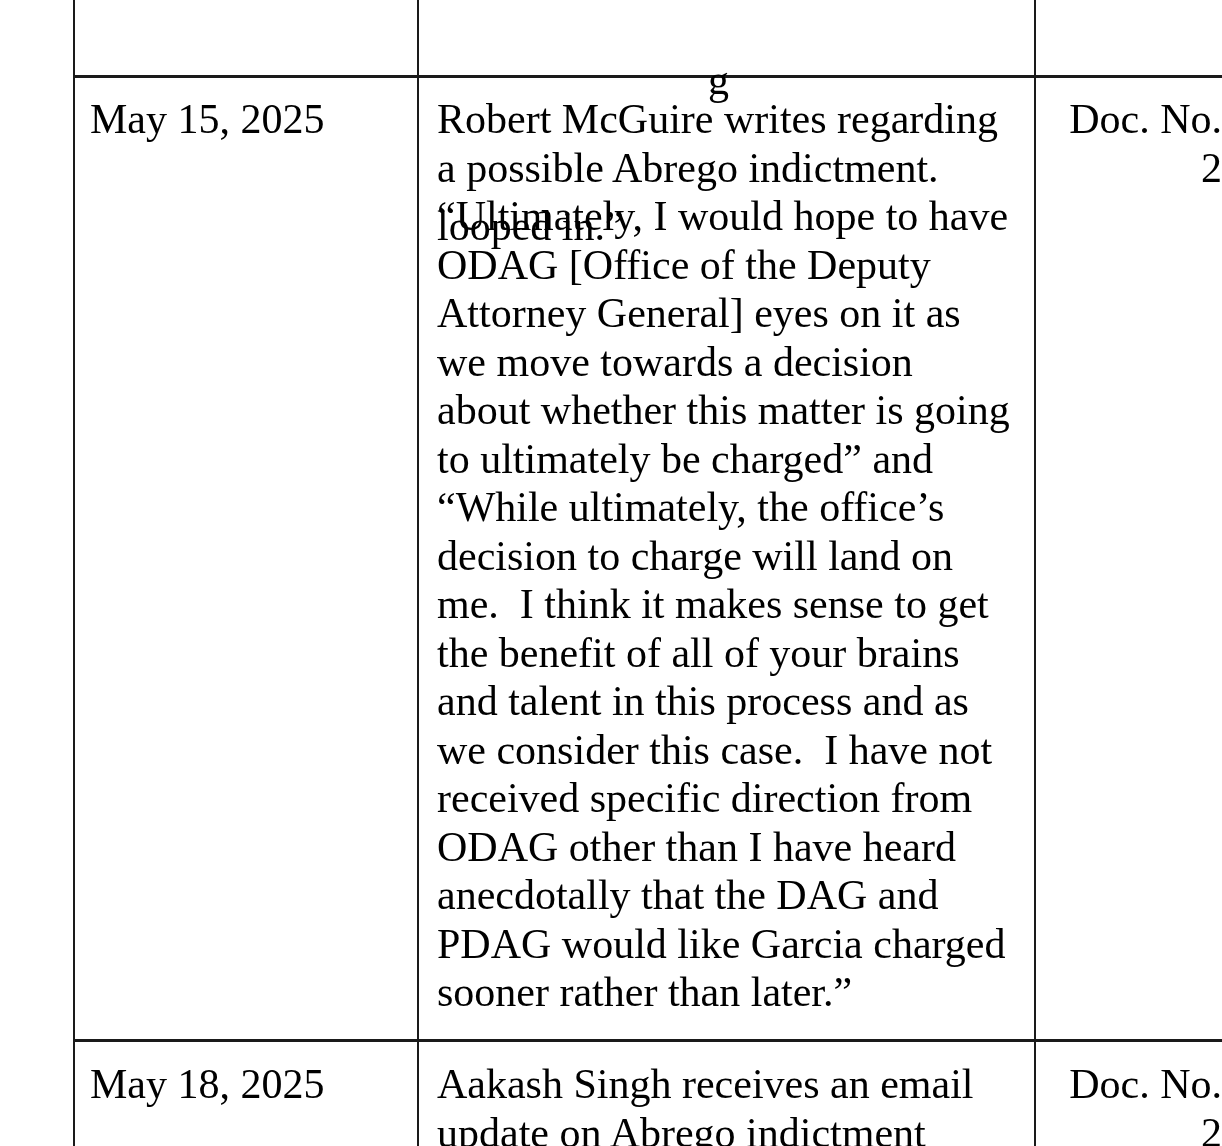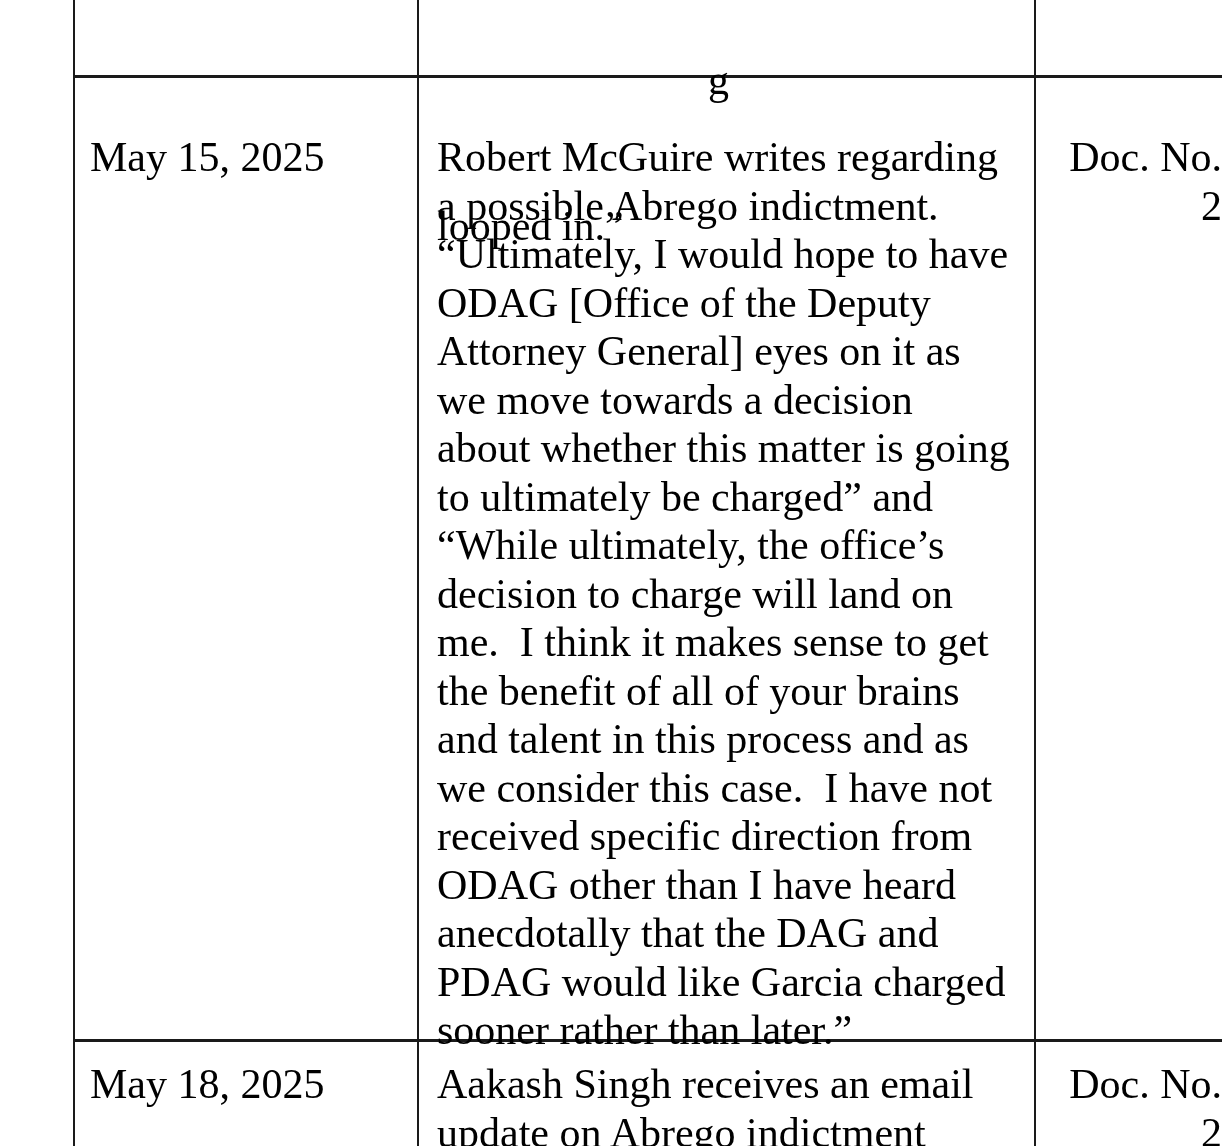--- a/index.html
+++ b/index.html
@@ -36,21 +36,21 @@
 
   .cell {
     position: absolute;
     white-space: pre-wrap;
   }
   .col-date { left: 90px; }
   .col-desc { left: 437px; }
   .col-doc  { left: 1052px; text-align: right; }
 
   .row0 { top: -41px; }
-  .row1 { top: 95px; margin-top: 38px; }
+  .row1 { top: 95px; }
   .row2 { top: 1060px; }
 
   .partial-line { padding-left: 271px; }
 </style>
 </head>
 <body>
 
 <div>
 
   <div class="vline v-left"></div>

